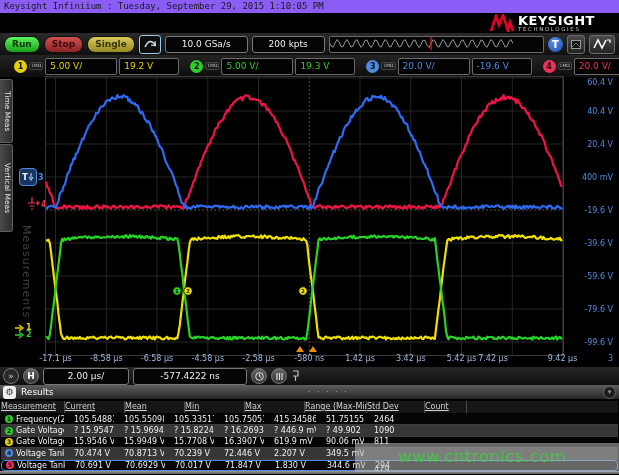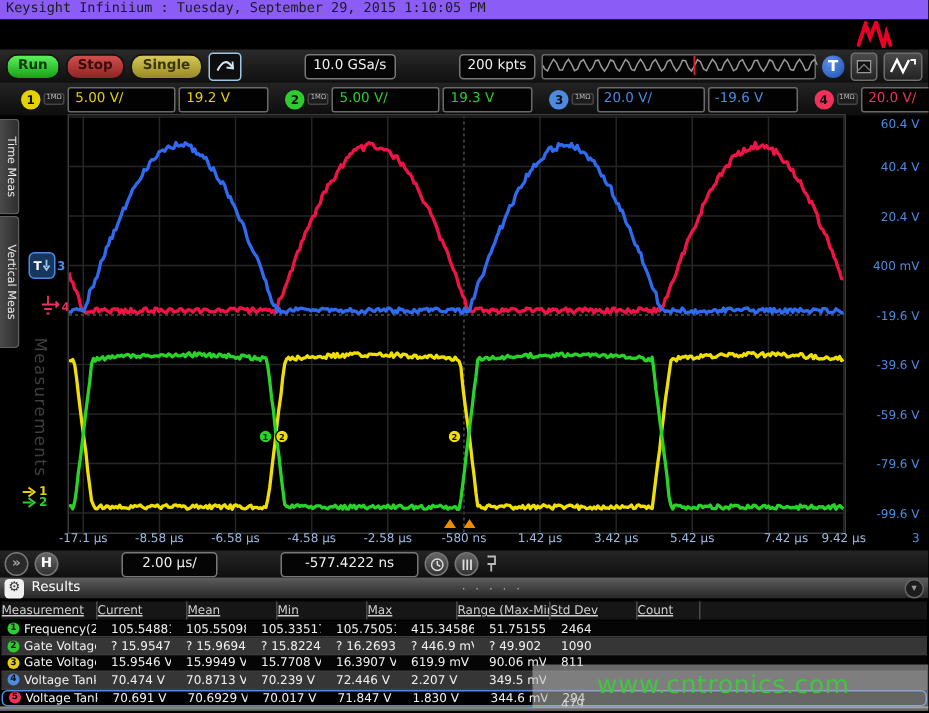--- a/index.html
+++ b/index.html
@@ -16,21 +16,21 @@
   #logo .sub{color:#c8c8c8;font-size:5.5px;letter-spacing:1.6px;line-height:6px;}
   
   #toolbar{left:0;top:33px;width:619px;height:22px;background:linear-gradient(#2a2a2a,#101010);
            display:flex;align-items:center;gap:4px;padding:0 4px;box-sizing:border-box;}
   .pill{height:15px;border-radius:8px;font-size:9px;font-weight:bold;display:flex;align-items:center;
         justify-content:center;padding:0 7px;border:1px solid #111;}
   .pill.run{background:linear-gradient(#5df25d,#17a017);color:#063806;}
   .pill.stop{background:linear-gradient(#d25050,#8f2323);color:#3a0c0c;}
   .pill.single{background:linear-gradient(#d8c85a,#978a21);color:#3a340a;}
   .tbox{height:15px;background:#050505;border:1px solid #787878;border-radius:3px;color:#f0f0f0;
-        font-size:9px;display:flex;align-items:center;justify-content:center;padding:0 5px;margin-left:38px;}
+        font-size:9px;display:flex;align-items:center;justify-content:center;padding:0 16px;}
   .touchbtn{width:20px;height:17px;background:#0d0d0d;border:1px solid #9cc7e8;border-radius:3px;
         color:#cfe4f4;font-size:11px;display:flex;align-items:center;justify-content:center;}
   #preview{flex:1 1 auto;height:15px;background:#040404;border:1px solid #6a6a6a;border-radius:2px;position:relative;}
   #preview svg{position:absolute;left:0;top:0;}
   .tcirc{width:15px;height:15px;border-radius:50%;background:radial-gradient(circle at 35% 30%,#5d8fe8,#1c4fae);
          color:#fff;font-size:10px;font-weight:bold;display:flex;align-items:center;justify-content:center;}
   #triglevel{width:58px;justify-content:flex-start;color:#7fb2ff;}
   .ricon{height:17px;background:linear-gradient(#4a4a4a,#232323);border:1px solid #6e6e6e;border-radius:3px;
          display:flex;align-items:center;justify-content:center;color:#eee;}
   
@@ -96,20 +96,24 @@
 </head>
 <body>
 
 <div id="titlebar" class="abs">Keysight Infiniium : Tuesday, September 29, 2015 1:10:05 PM</div>
 
 <div id="header" class="abs">
   <div id="logo">
     <svg width="24" height="18" viewBox="0 0 24 18">
       <path d="M1,17 L6,2 L9,11 L13,1 L18,17 L20,8 L23,17" stroke="#e90029" stroke-width="2.6" fill="none" stroke-linejoin="miter"></path>
     </svg>
+    <div>
+      <div class="nm">KEYSIGHT</div>
+      <div class="sub">TECHNOLOGIES</div>
+    </div>
   </div>
 </div>
 
 <div id="toolbar" class="abs">
   <div class="pill run">Run</div>
   <div class="pill stop">Stop</div>
   <div class="pill single">Single</div>
   <div class="touchbtn">
     <svg width="12" height="10" viewBox="0 0 12 10">
       <path d="M1,8 Q6,-2 11,6" stroke="#cfe4f4" stroke-width="1.4" fill="none"></path>
@@ -251,21 +255,21 @@
   <div id="tlabels" class="abs">
       <div class="tlab" style="left: 28.5px;">-17.1 µs</div>
       <div class="tlab" style="left: 79.3px;">-8.58 µs</div>
       <div class="tlab" style="left: 130px;">-6.58 µs</div>
       <div class="tlab" style="left: 180.8px;">-4.58 µs</div>
       <div class="tlab" style="left: 231.5px;">-2.58 µs</div>
       <div class="tlab" style="left: 282.3px;">-580 ns</div>
       <div class="tlab" style="left: 333px;">1.42 µs</div>
       <div class="tlab" style="left: 383.8px;">3.42 µs</div>
       <div class="tlab" style="left: 434.5px;">5.42 µs</div>
-      <div class="tlab" style="left: 497px;">7.42 µs</div>
+      <div class="tlab" style="left: 466px;">7.42 µs</div>
       <div class="tlab" style="left: 535.5px;">9.42 µs</div>
     </div>
   <div id="pageind" class="abs">3</div>
 </div>
 
 <div id="hbar" class="abs">
   <div class="hcirc" style="background:#2a2a2a;color:#aaa;">»</div>
   <div class="hcirc">H</div>
   <div class="tbox" style="width:52px">2.00 µs/</div>
   <div class="tbox" style="width:80px">-577.4222 ns</div>

